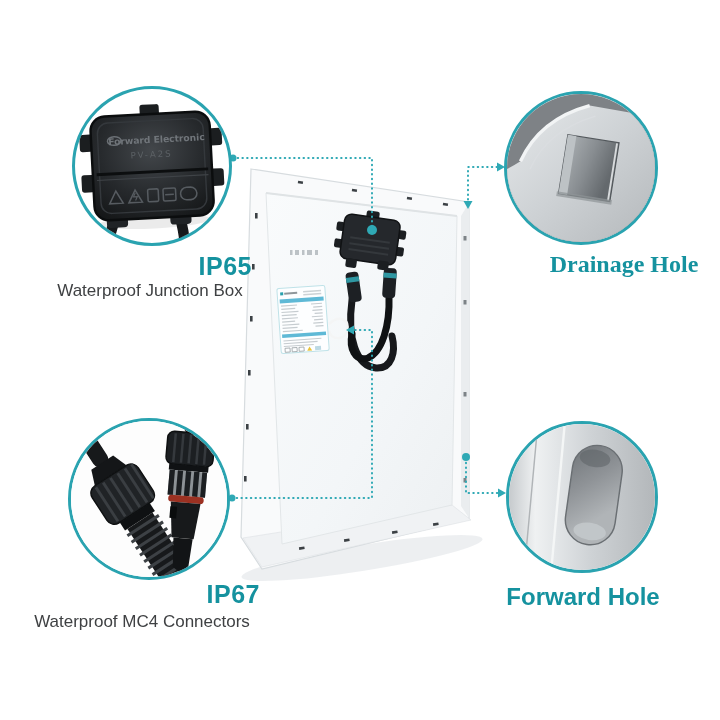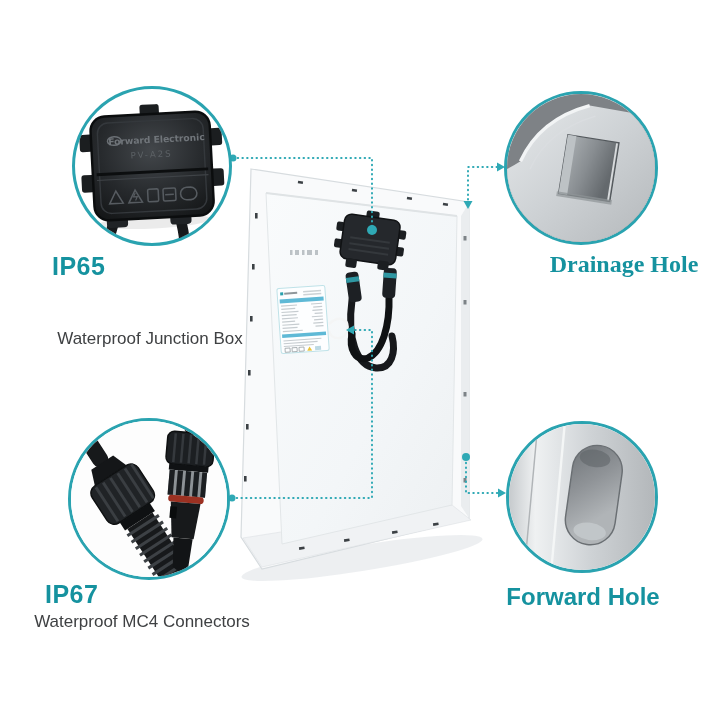--- a/index.html
+++ b/index.html
@@ -10,34 +10,34 @@
   .callout-circle{
     position:absolute;border-radius:50%;border:3.5px solid var(--circle-border,#2aa3b0);
     overflow:hidden;background:#fff;box-sizing:border-box;
   }
   .callout-circle svg{display:block;width:100%;height:100%;}
   #circle-tl{left:72px;top:86px;width:160px;height:160px;}
   #circle-tr{left:504px;top:91px;width:154px;height:154px;}
   #circle-bl{left:68px;top:418px;width:162px;height:162px;}
   #circle-br{left:506px;top:421px;width:152px;height:152px;}
   .rating{
-    position:absolute;text-align:left;font-size:25px;font-weight:700;
+    position:absolute;text-align:right;font-size:25px;font-weight:700;
     color:var(--accent-text,#15929f);letter-spacing:.5px;
   }
   .feature-label{
     position:absolute;text-align:center;font-size:17px;color:var(--label-text,#3f4143);
   }
   .feature-title{
     position:absolute;text-align:center;font-size:24px;font-weight:700;
     color:var(--accent-text,#15929f);
   }
   #tl-rating{left:52px;top:252px;width:200px;}
-  #tl-label{left:30px;top:281px;width:240px;margin-top:48px;}
+  #tl-label{left:30px;top:281px;width:240px;}
   #tr-title{left:524px;top:251px;width:200px;font-family:Liberation Serif, serif;}
-  #bl-rating{left:45px;top:580px;width:200px;}
+  #bl-rating{left:60px;top:580px;width:200px;}
   #bl-label{left:20px;top:612px;width:244px;}
   #br-title{left:483px;top:583px;width:200px;}
   svg .dline{stroke:var(--dotted-line,#2fa9b5);stroke-width:2;fill:none;
     stroke-dasharray:.5 4.2;stroke-linecap:round;}
   svg .dot{fill:var(--dotted-line,#2fa9b5);}
   svg text{font-family:"DejaVu Sans", sans-serif;}
   .overlay{position:absolute;left:0;top:0;pointer-events:none;}
 </style>
 </head>
 <body>

